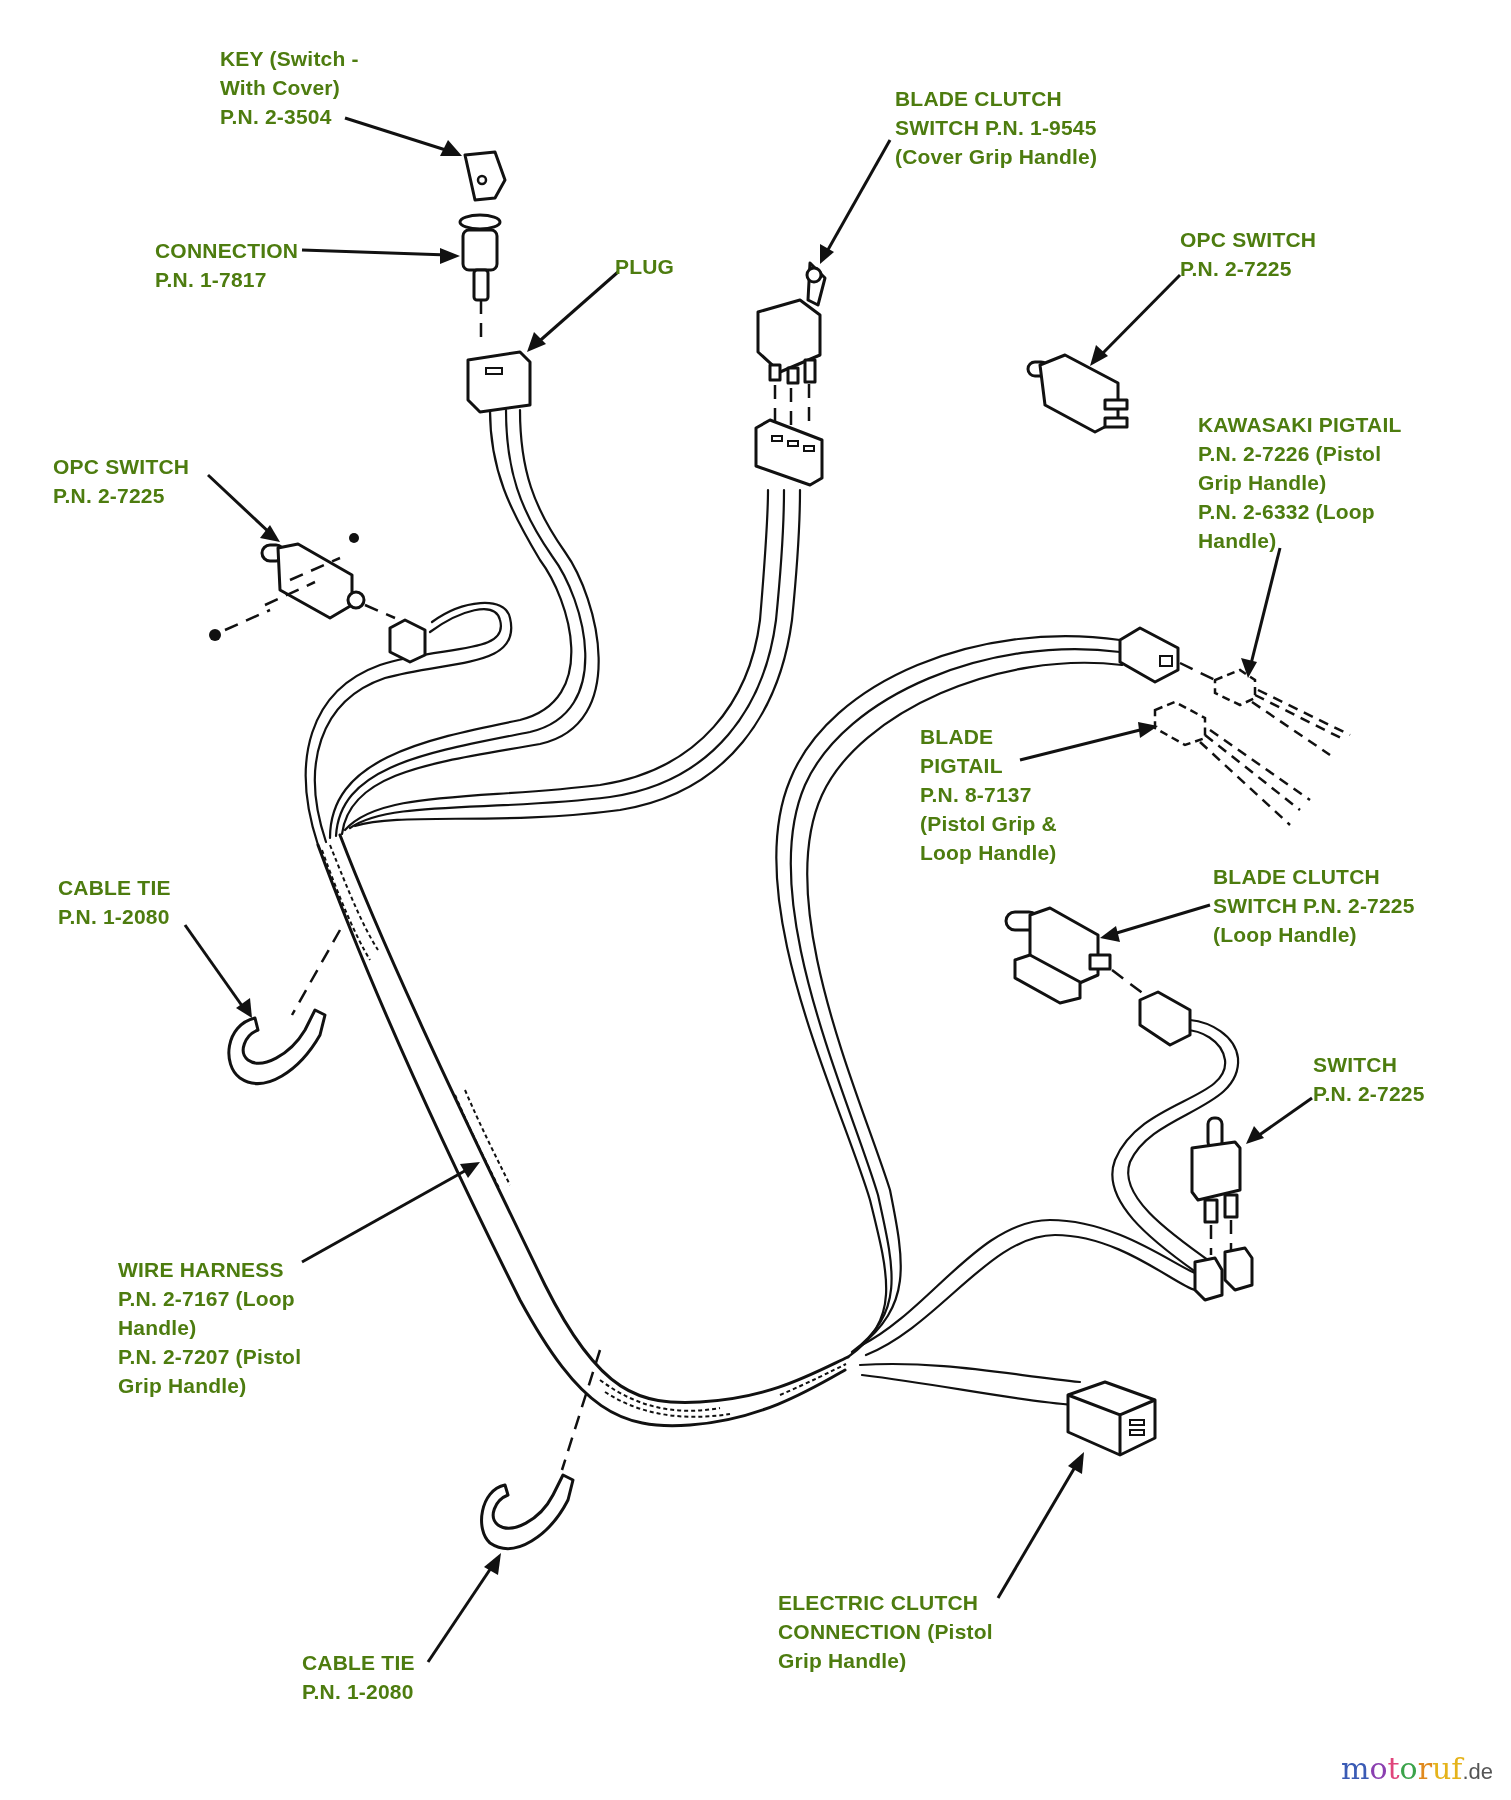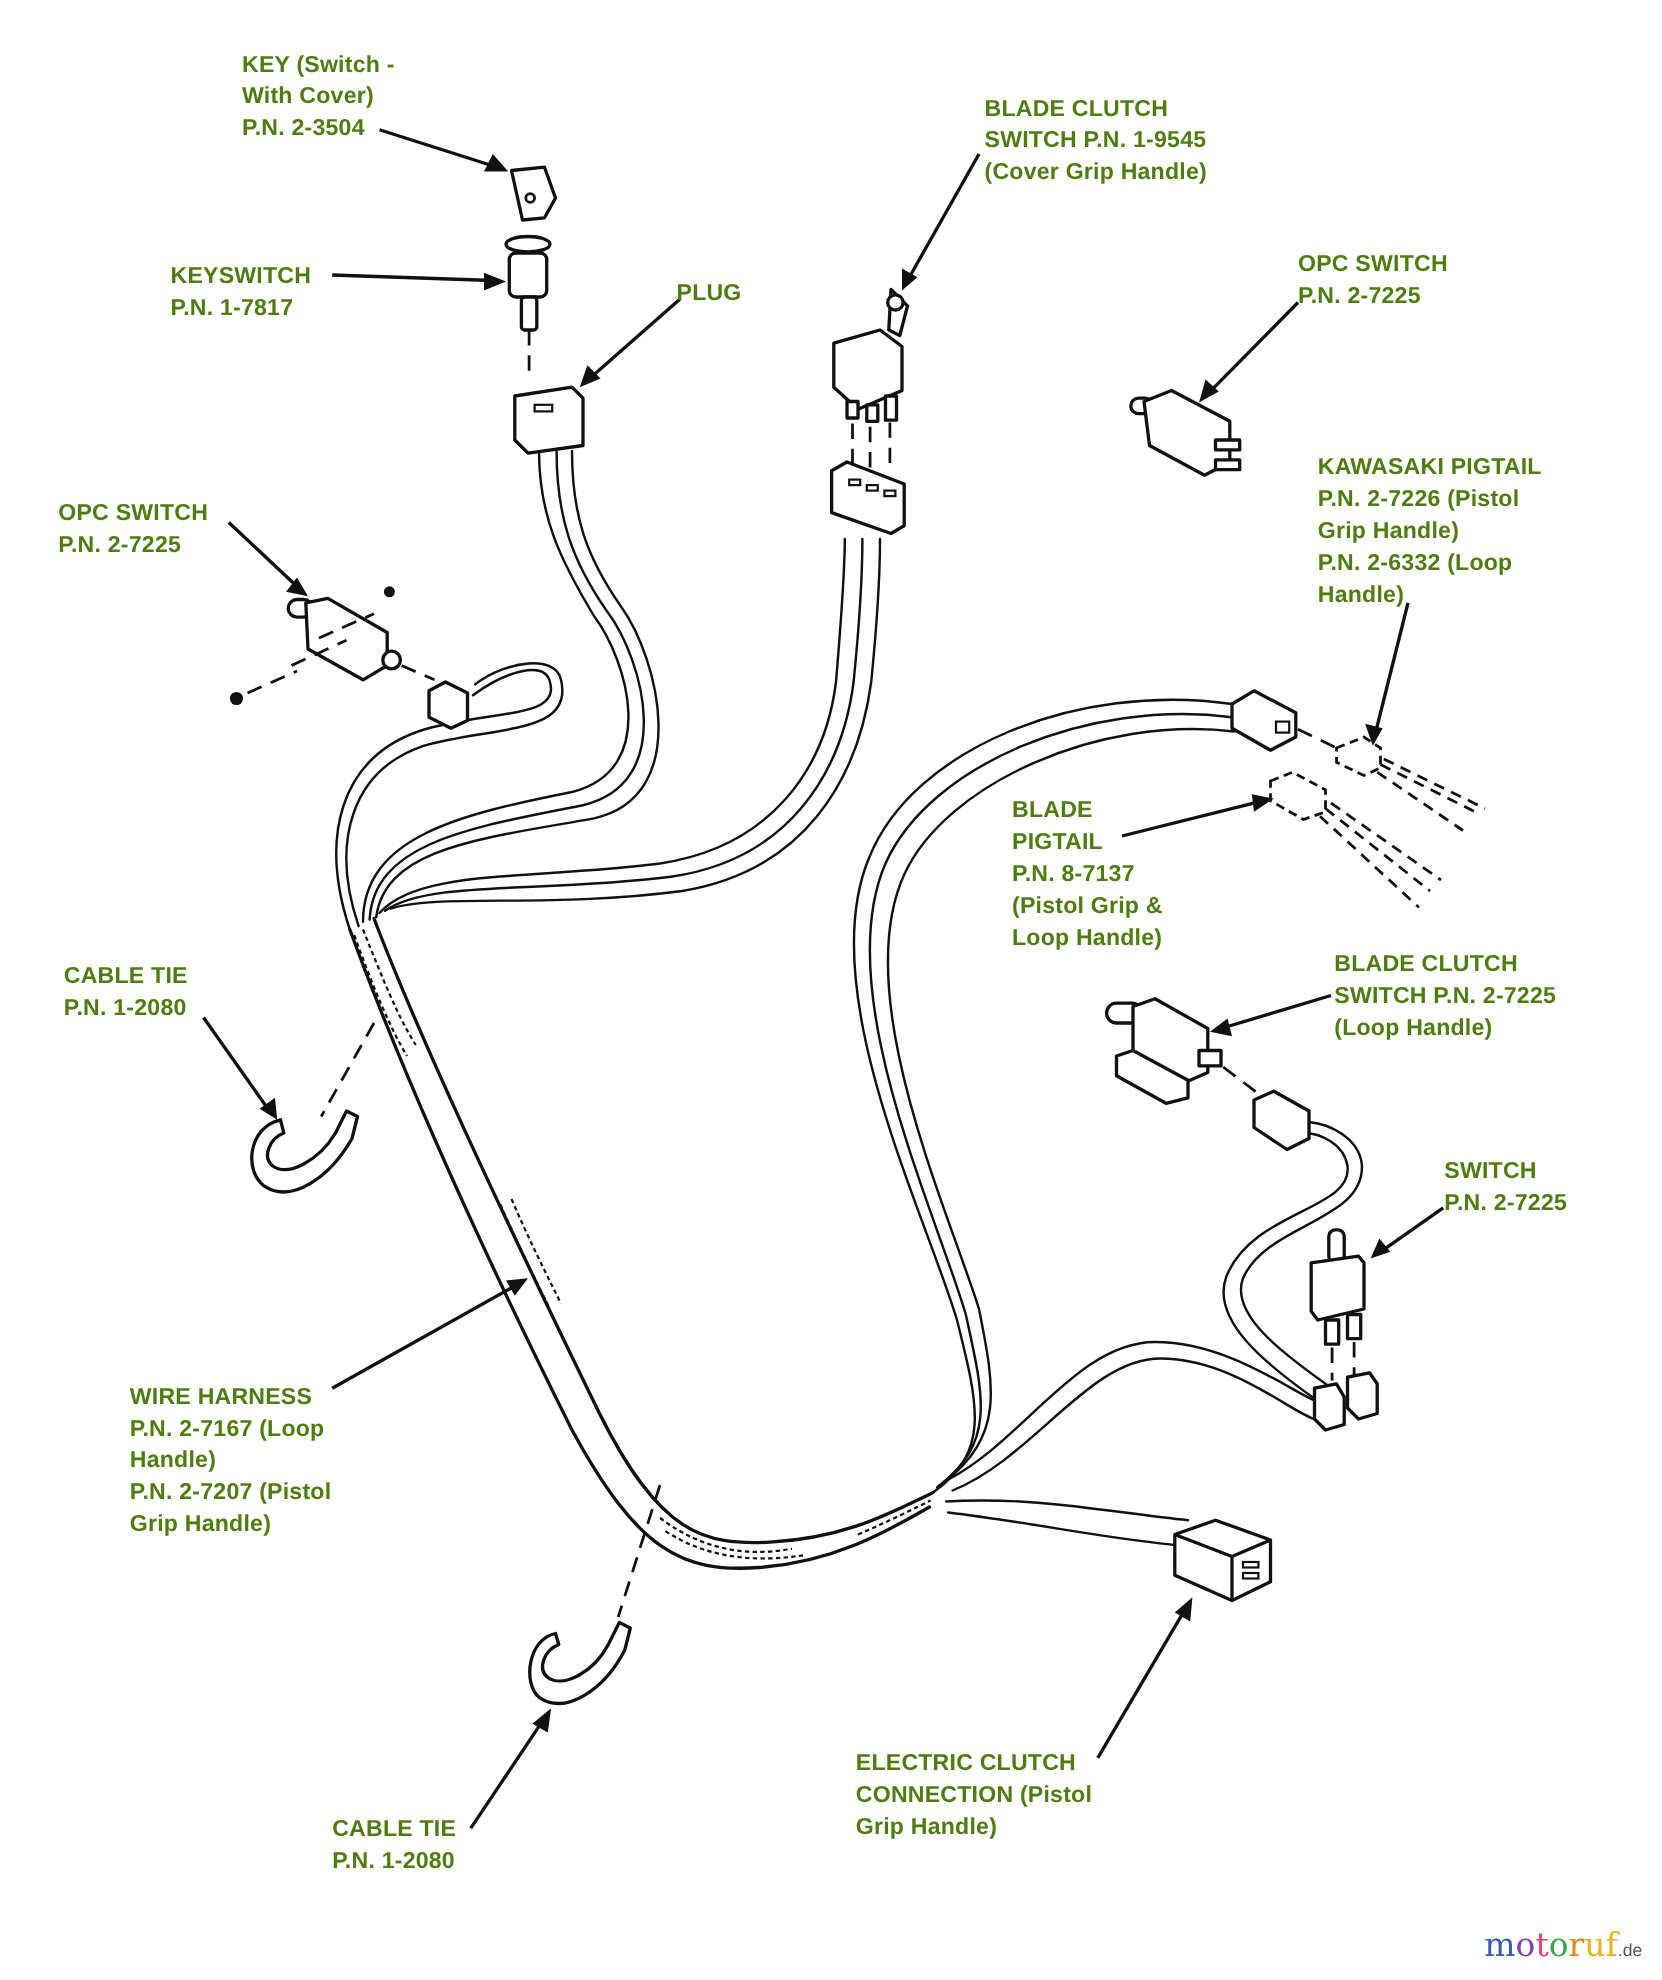--- a/index.html
+++ b/index.html
@@ -13,21 +13,21 @@
     line-height: 29px;
     color: #4d7c0f;
     white-space: nowrap;
     letter-spacing: 0.2px;
   }
   .lbl span { display: block; }
   .wm {
     position: absolute; right: 18px; bottom: 14px;
     font-family: "DejaVu Serif", serif; font-size: 30px; letter-spacing: 0px;
   }
-  .wm .de { font-family: "Liberation Sans", sans-serif; font-size: 16px; color: #555; }
+  .wm .de { font-family: "Liberation Sans", sans-serif; font-size: 22px; color: #555; }
   svg .w { fill: none; stroke: #111; stroke-width: 3; stroke-linecap: round; stroke-linejoin: round; }
   svg .wt { fill: none; stroke: #111; stroke-width: 2.2; stroke-linecap: round; stroke-linejoin: round; }
   svg .dash { fill: none; stroke: #111; stroke-width: 2.5; stroke-dasharray: 14 9; }
   svg .part { fill: #fff; stroke: #111; stroke-width: 3; stroke-linejoin: round; }
   svg .arrow { stroke: #111; stroke-width: 3; fill: none; }
   svg .ahead { fill: #111; stroke: none; }
   svg .hatch { fill: none; stroke: #111; stroke-width: 2; stroke-dasharray: 4 3; }
 </style>
 </head>
 <body>
@@ -209,21 +209,21 @@
     <polygon class="ahead" points="501,1553 498,1575 484,1567"></polygon>
   </g>
 </svg>
 
 <div class="lbl" style="left:220px; top:44px;">
   <span>KEY (Switch -</span>
   <span>With Cover)</span>
   <span>P.N. 2-3504</span>
 </div>
 <div class="lbl" style="left:155px; top:236px;">
-  <span>KEYSWITCH</span>
+  <span>CONNECTION</span>
   <span>P.N. 1-7817</span>
 </div>
 <div class="lbl" style="left:615px; top:252px;">
   <span>PLUG</span>
 </div>
 <div class="lbl" style="left:895px; top:84px;">
   <span>BLADE CLUTCH</span>
   <span>SWITCH P.N. 1-9545</span>
   <span>(Cover Grip Handle)</span>
 </div>

